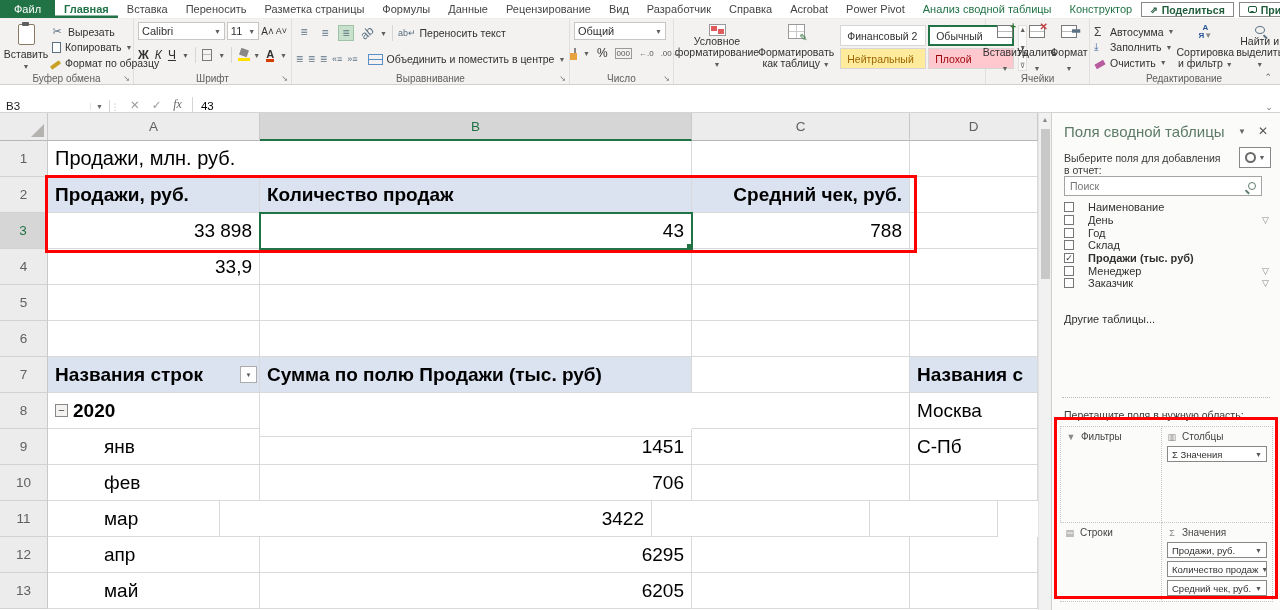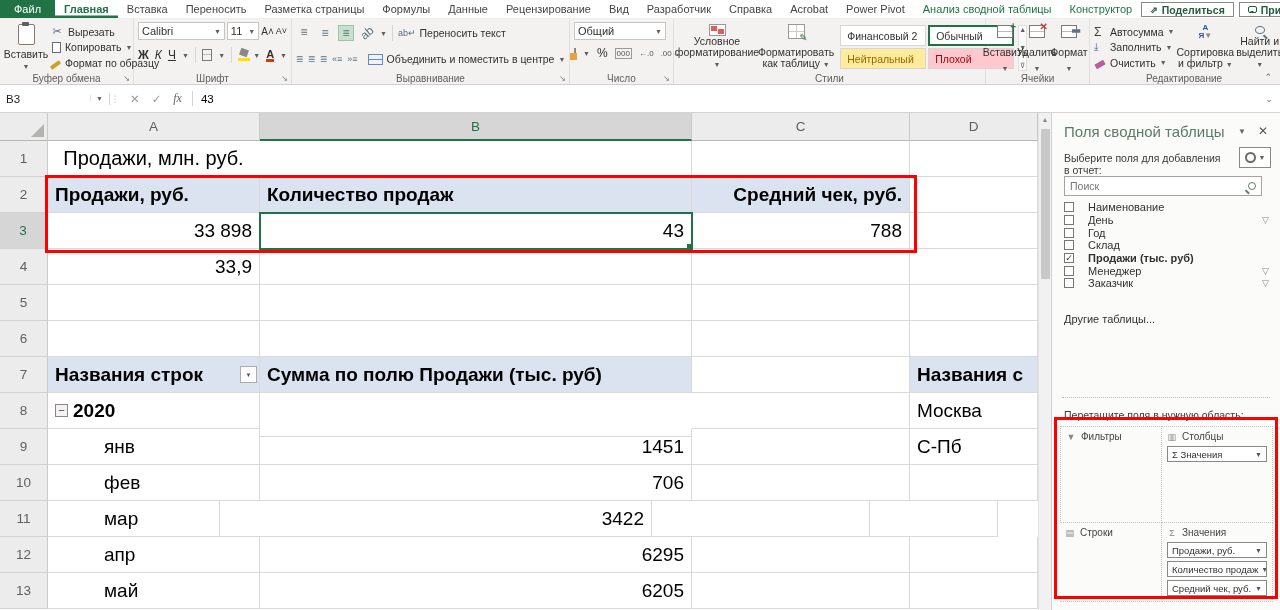--- a/index.html
+++ b/index.html
@@ -96,21 +96,21 @@
   .sigma { font-size:12px; color:#444; width:12px; }
   .fillar { font-size:10px; color:#2b579a; width:12px; }
   .eraser { width:10px; height:5px; background:#b85c9e; transform:rotate(-30deg); margin:3px 1px 0 1px; }
   .sortic { position:relative; width:16px; height:16px; font-size:8px; color:#2b579a; font-weight:bold; line-height:8px; }
   .magic { width:10px; height:10px; border:1.5px solid #5b7083; border-radius:50%; position:relative; margin:2px; }
   .magic::after { content:""; position:absolute; right:-4px; bottom:-4px; width:5px; height:1.5px; background:#5b7083; transform:rotate(45deg); }
   .collapse-arrow { position:absolute; right:6px; bottom:2px; font-size:9px; color:#605e5c; cursor:pointer; }
 
   
   .fbar { position:absolute; left:0; top:85px; width:1280px; height:28px; background:#fff;
-    border-bottom:1px solid #d4d4d4; display:flex; align-items:center; font-size:11.5px; }
+    border-bottom:1px solid #d4d4d4; display:flex; align-items:flex-end; font-size:11.5px; }
   .namebox { width:110px; border-right:1px solid #d4d4d4; display:flex; align-items:center; padding:0 6px; gap:6px; cursor:pointer; }
   .namebox .nm { flex:1; color:#222; }
   .nb-arrow { font-size:7px; color:#666; border-left:1px solid #e4e4e4; padding-left:5px; }
   .fb-dots { width:10px; display:flex; align-items:center; justify-content:center; color:#bbb; font-size:9px; }
   .fb-icons { display:flex; align-items:center; gap:12px; padding:0 10px; color:#9a9a9a; border-right:1px solid #d4d4d4; }
   .fb-fx { font-style:italic; font-family:"Liberation Serif",serif; color:#666; font-size:12px; }
   .fb-value { flex:1; display:flex; align-items:center; padding-left:8px; color:#000; }
   .fb-exp { width:22px; display:flex; align-items:center; justify-content:center; color:#777; font-size:9px; }
 
   
@@ -349,21 +349,20 @@
             <div class="style-item selected">Обычный</div>
             <div class="style-item neutral">Нейтральный</div>
             <div class="style-item bad">Плохой</div>
           </div>
         <div class="galscroll">
           <span>▲</span>
           <span>▼</span>
           <span>⊽</span>
         </div>
       </div>
-      <div class="grp-lbl"><span>Стили</span></div>
     </div>
 
     <div class="grp" style="width:104px">
       <div class="grp-body">
         <div class="cellbtn">
           <span class="tblic">
               <span class="mark ins">+</span>
             </span>
           <span>Вставить</span>
             <span class="dd">▼</span>
@@ -438,21 +437,21 @@
     <div class="chead">
       <div class="corner"></div>
     <div class="colh" style="width: 212px;">A</div>
         <div class="colh selcol" style="width: 432px;">B</div>
         <div class="colh" style="width: 218px;">C</div>
         <div class="colh" style="width: 128px;">D</div>
       </div>
     <div id="gridRows">
         <div class="grow">
           <div class="rowh">1</div>
-          <div class="cell c-title" style="width: 212px; justify-content: center;">
+          <div class="cell c-title" style="width: 212px;">
             <span>Продажи, млн. руб.</span>
           </div>
           <div class="cell" style="width: 432px;"></div>
           <div class="cell" style="width: 218px;"></div>
           <div class="cell" style="width: 128px;"></div>
         </div>
         <div class="grow">
           <div class="rowh">2</div>
           <div class="cell c-ph" style="width: 212px;">
             <span>Продажи, руб.</span>

